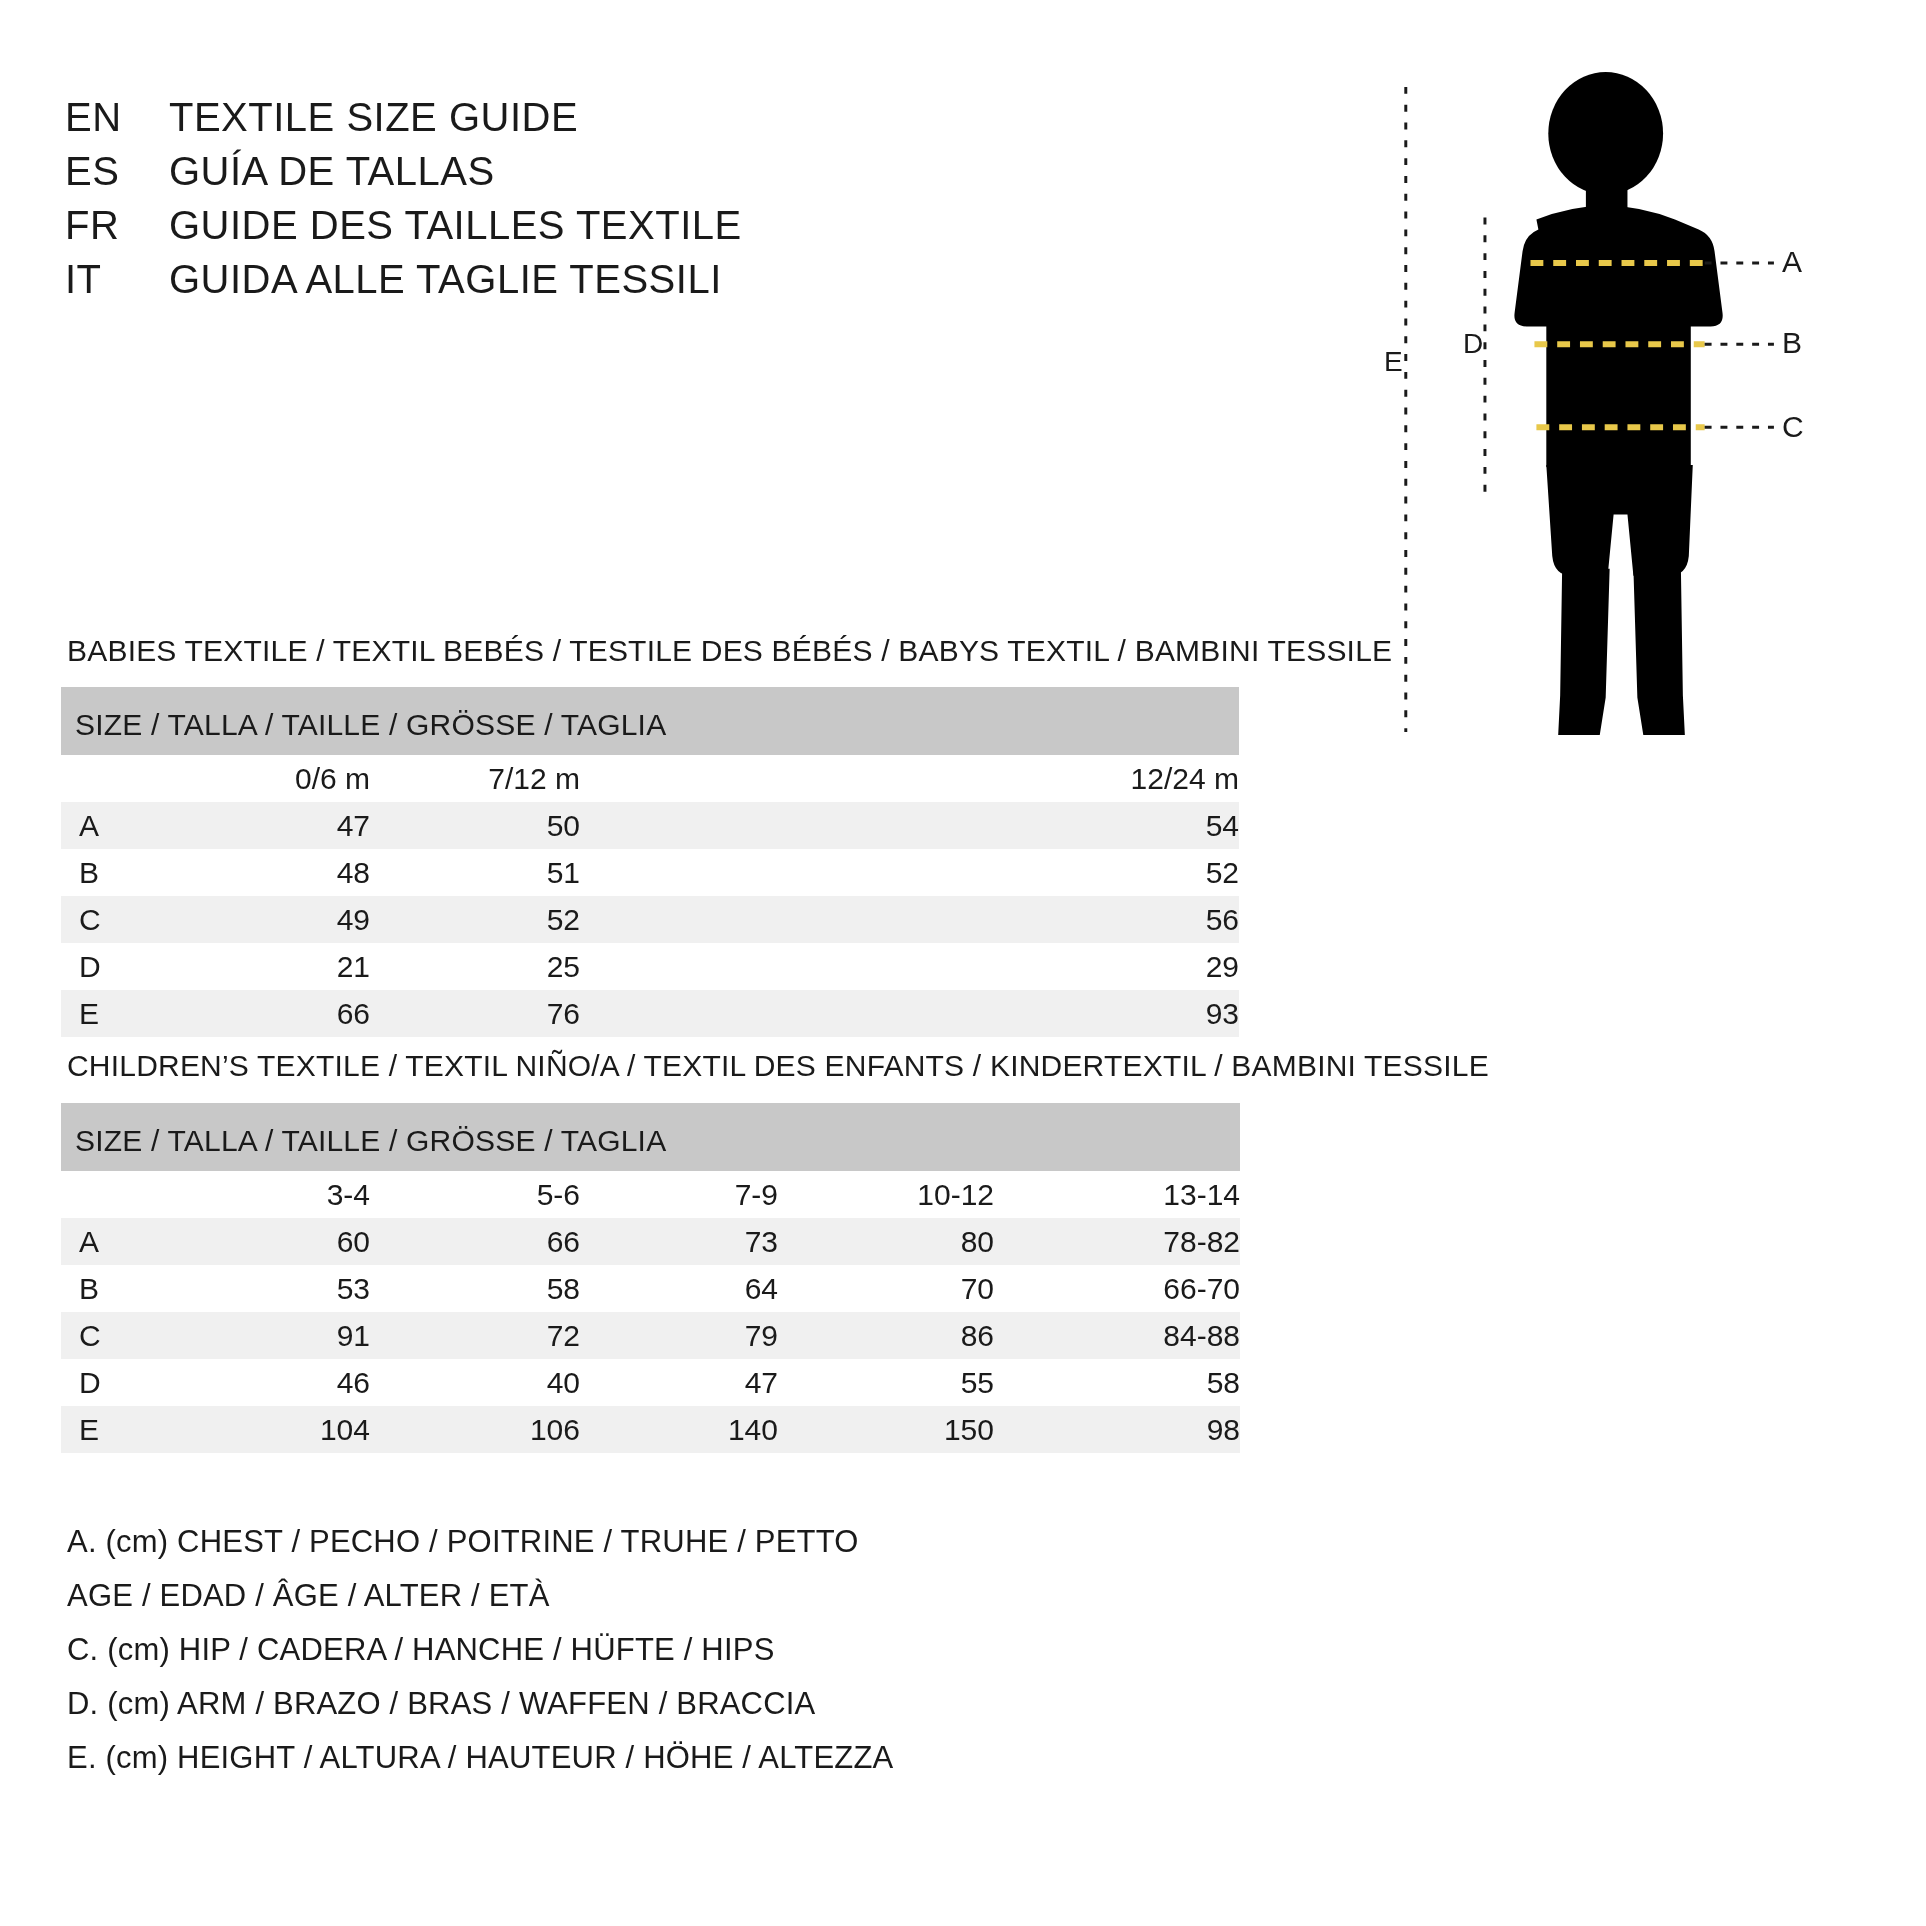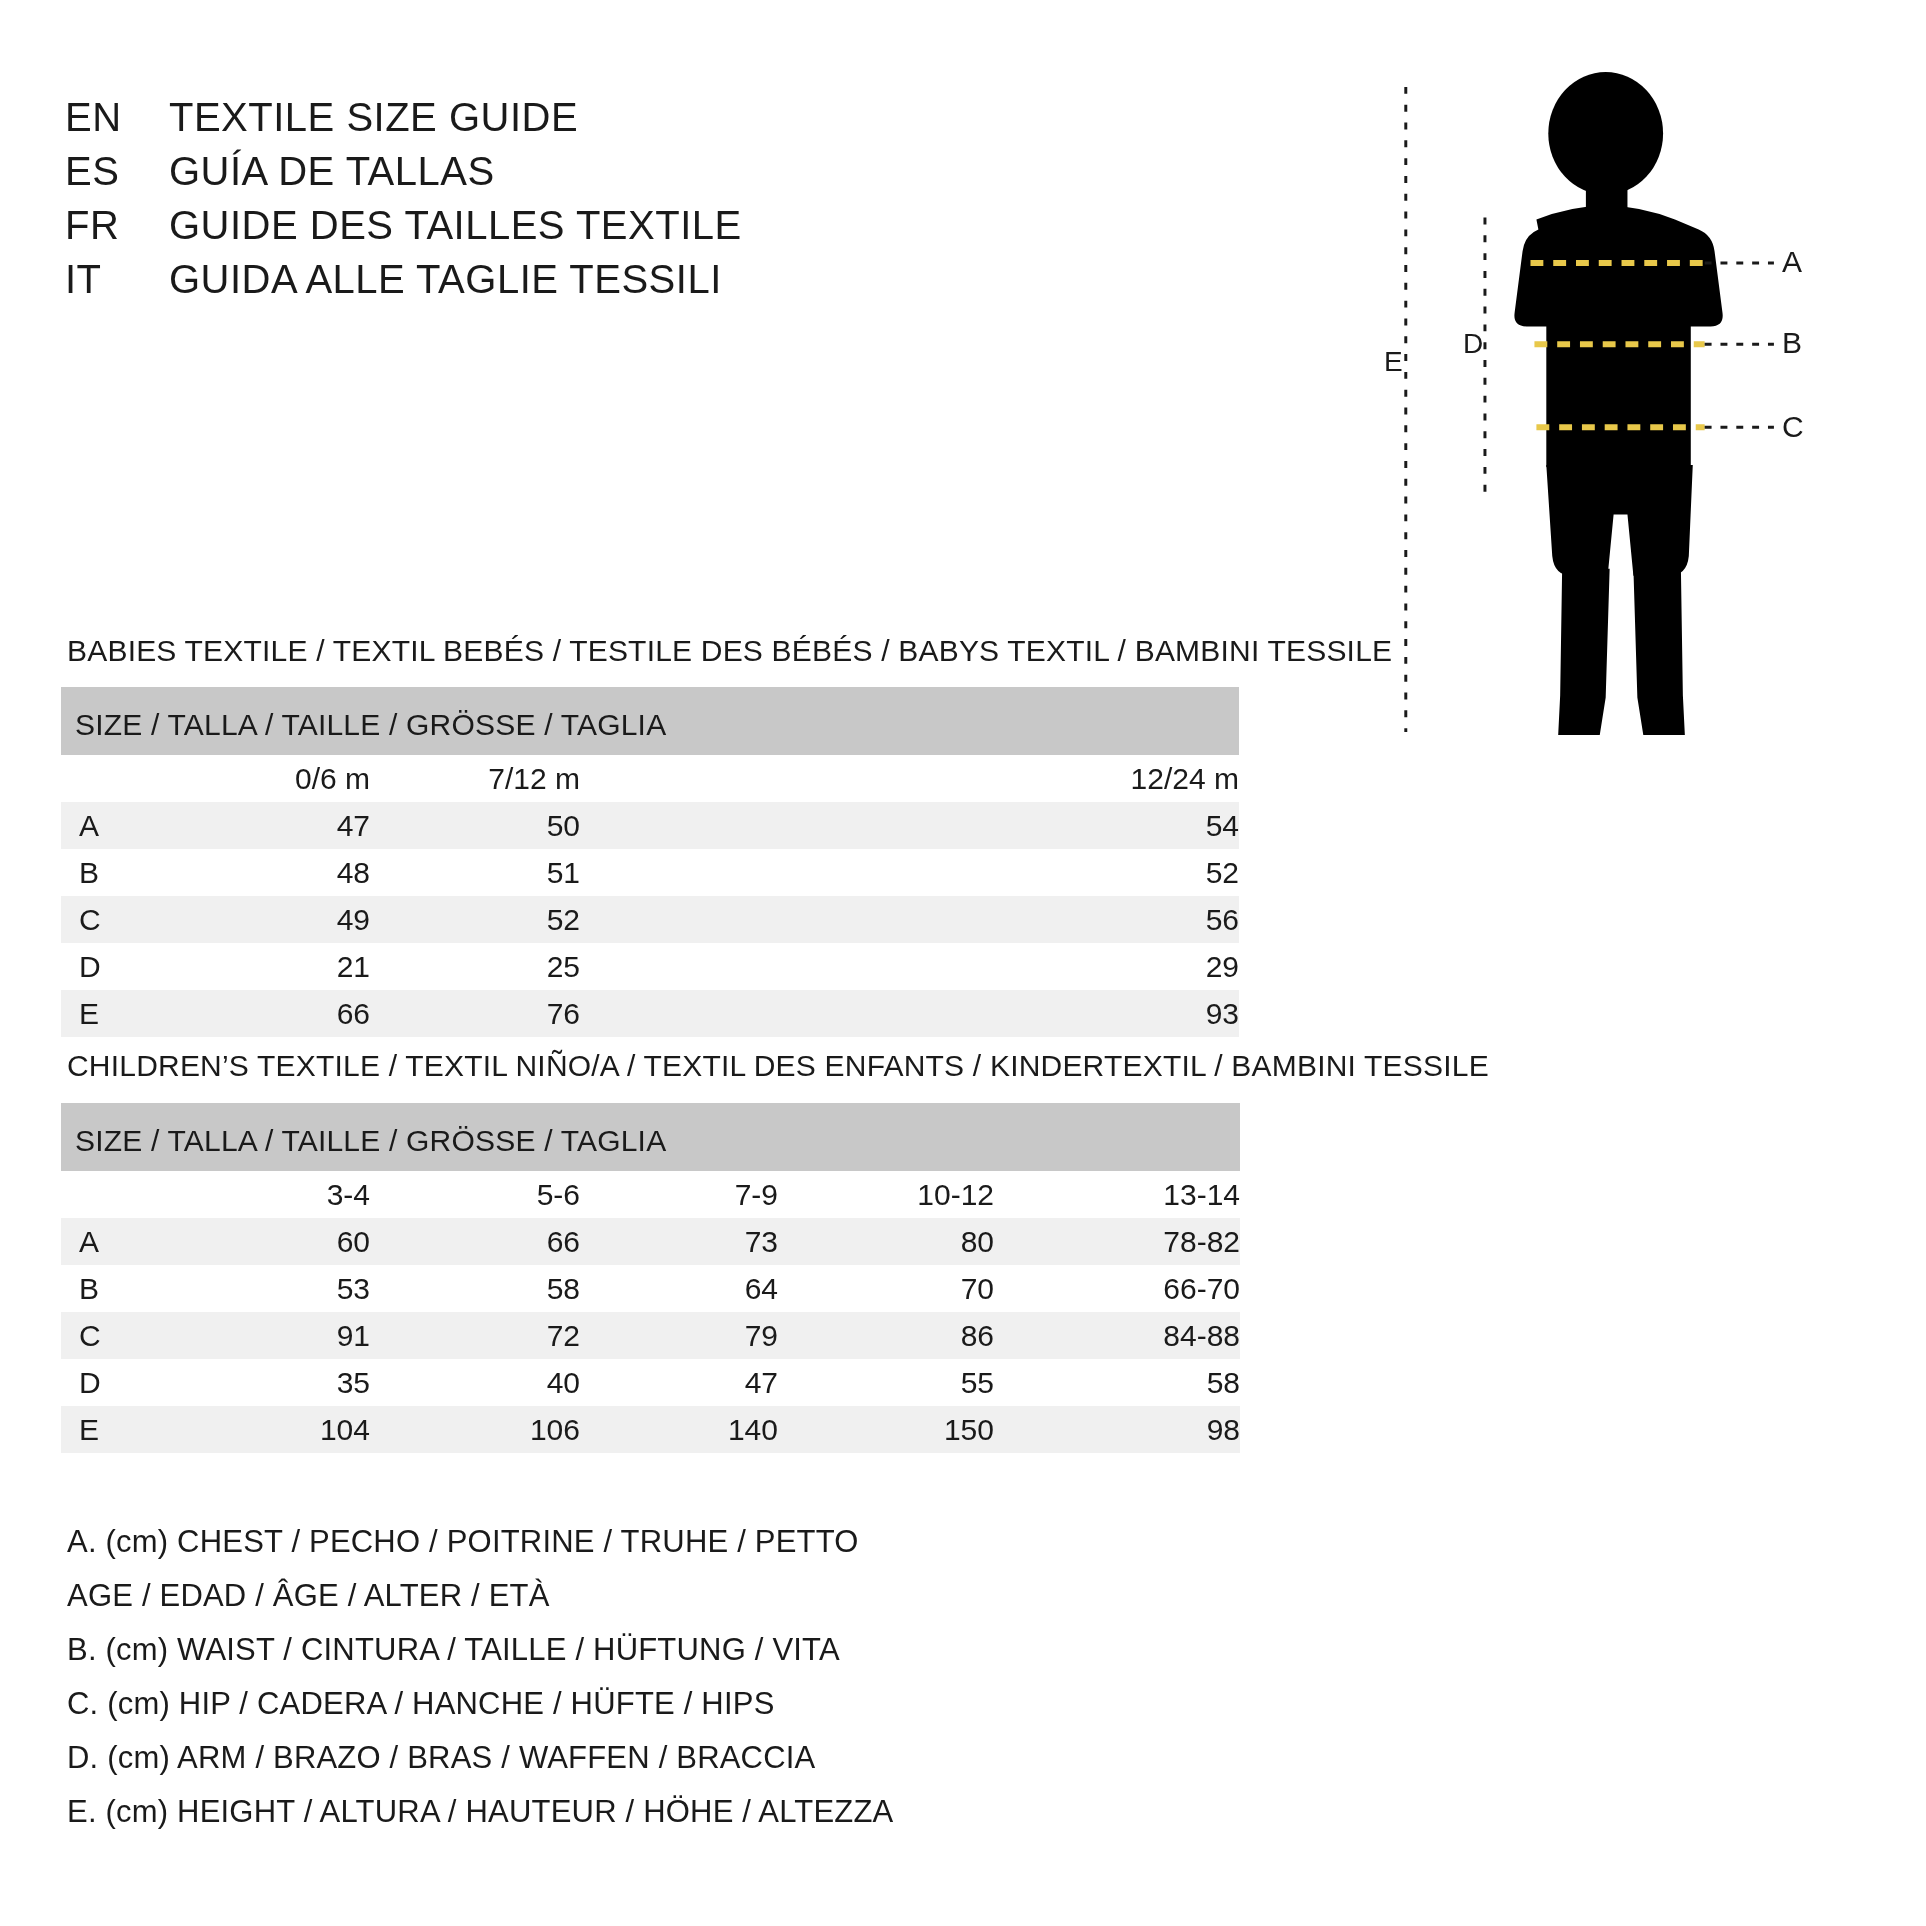--- a/index.html
+++ b/index.html
@@ -271,40 +271,39 @@
       <tr class="shaded">
         <td class="label-col">C</td>
         <td class="val-col">91</td>
         <td class="val-col">72</td>
         <td class="val-col">79</td>
         <td class="val-col">86</td>
         <td class="val-col">84-88</td>
       </tr>
       <tr class="plain">
         <td class="label-col">D</td>
-        <td class="val-col">35</td>
+        <td class="val-col">46</td>
         <td class="val-col">40</td>
         <td class="val-col">47</td>
         <td class="val-col">55</td>
         <td class="val-col">58</td>
       </tr>
       <tr class="shaded">
         <td class="label-col">E</td>
         <td class="val-col">104</td>
         <td class="val-col">106</td>
         <td class="val-col">140</td>
         <td class="val-col">150</td>
         <td class="val-col">98</td>
       </tr>
     </tbody>
   </table>
 
   <div class="legend">
     <div class="legend-line">A. (cm) CHEST / PECHO / POITRINE / TRUHE / PETTO</div>
     <div class="legend-line">AGE / EDAD / ÂGE / ALTER / ETÀ</div>
-    <div class="legend-line">B. (cm) WAIST / CINTURA / TAILLE / HÜFTUNG / VITA</div>
     <div class="legend-line">C. (cm) HIP / CADERA / HANCHE / HÜFTE / HIPS</div>
     <div class="legend-line">D. (cm) ARM / BRAZO / BRAS / WAFFEN / BRACCIA</div>
     <div class="legend-line">E. (cm) HEIGHT / ALTURA / HAUTEUR / HÖHE / ALTEZZA</div>
   </div>
 
 </div>
 
 
 </body></html>

